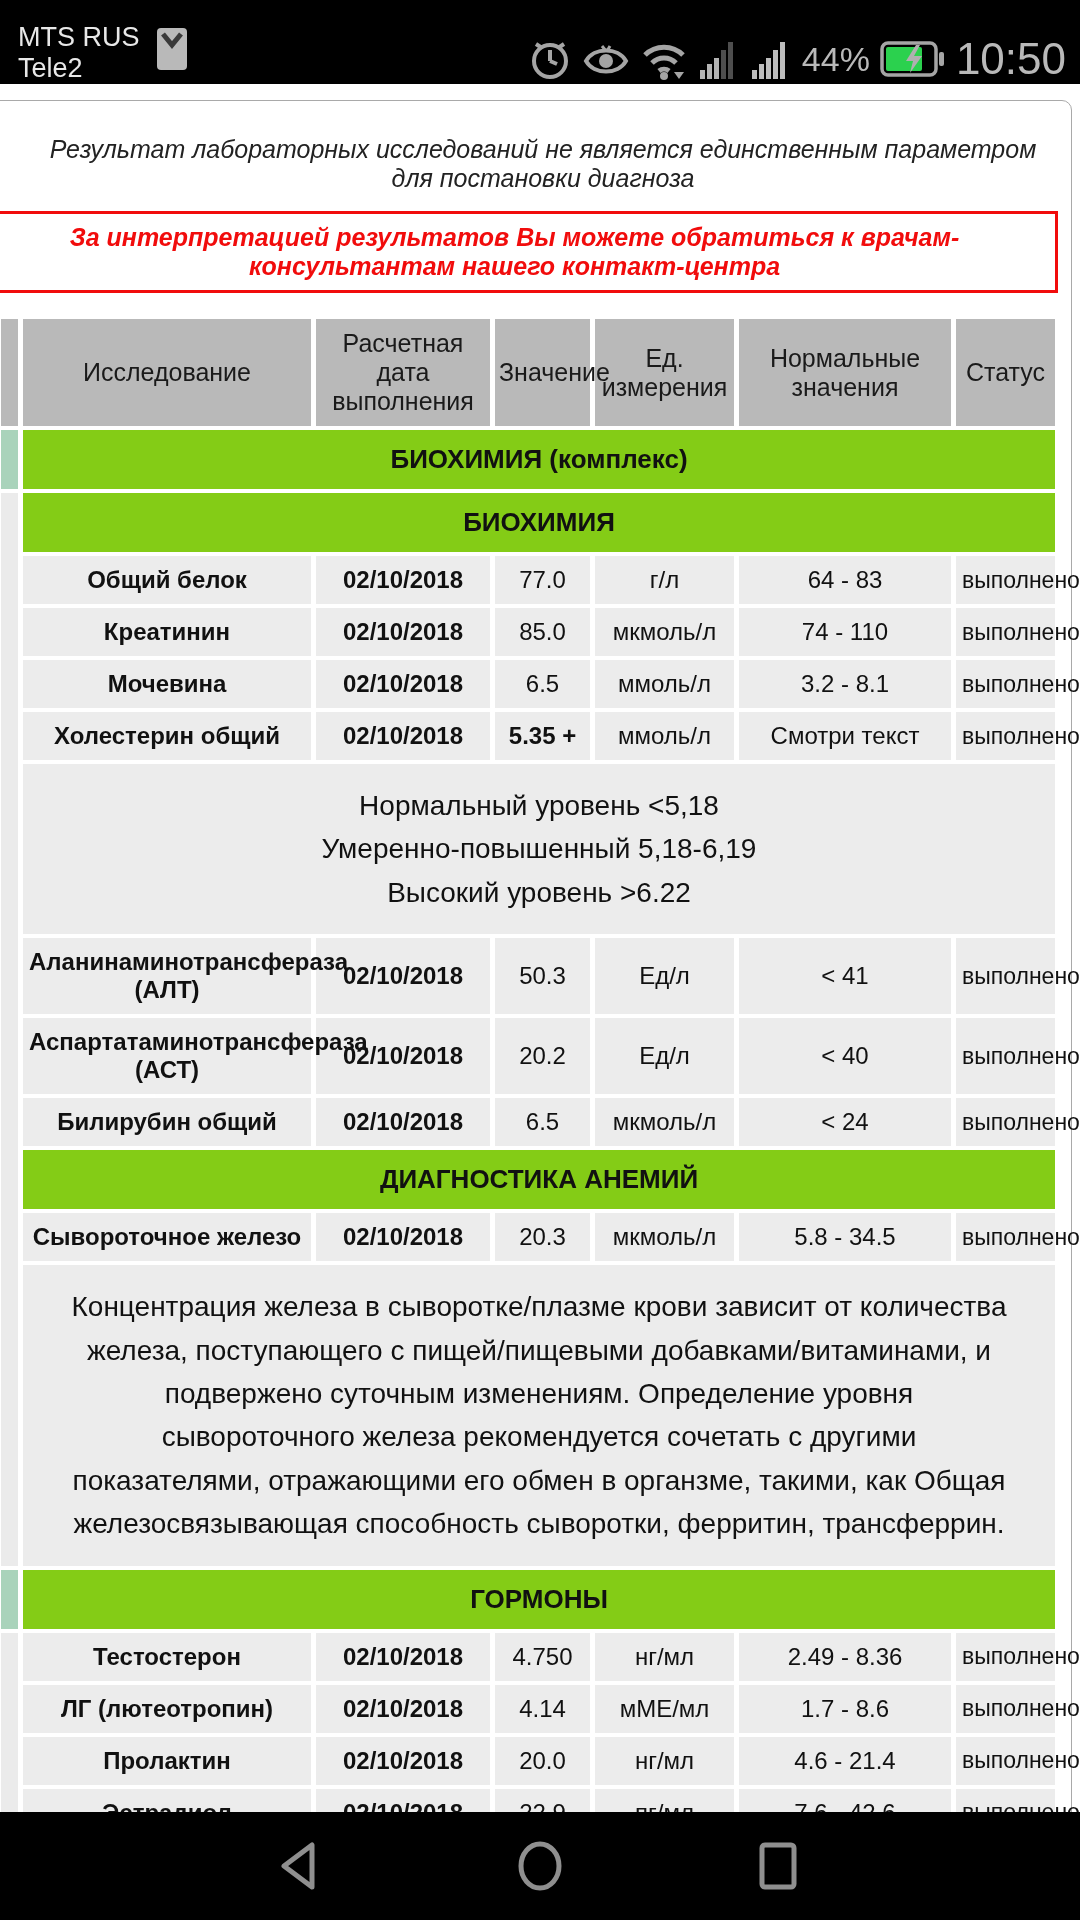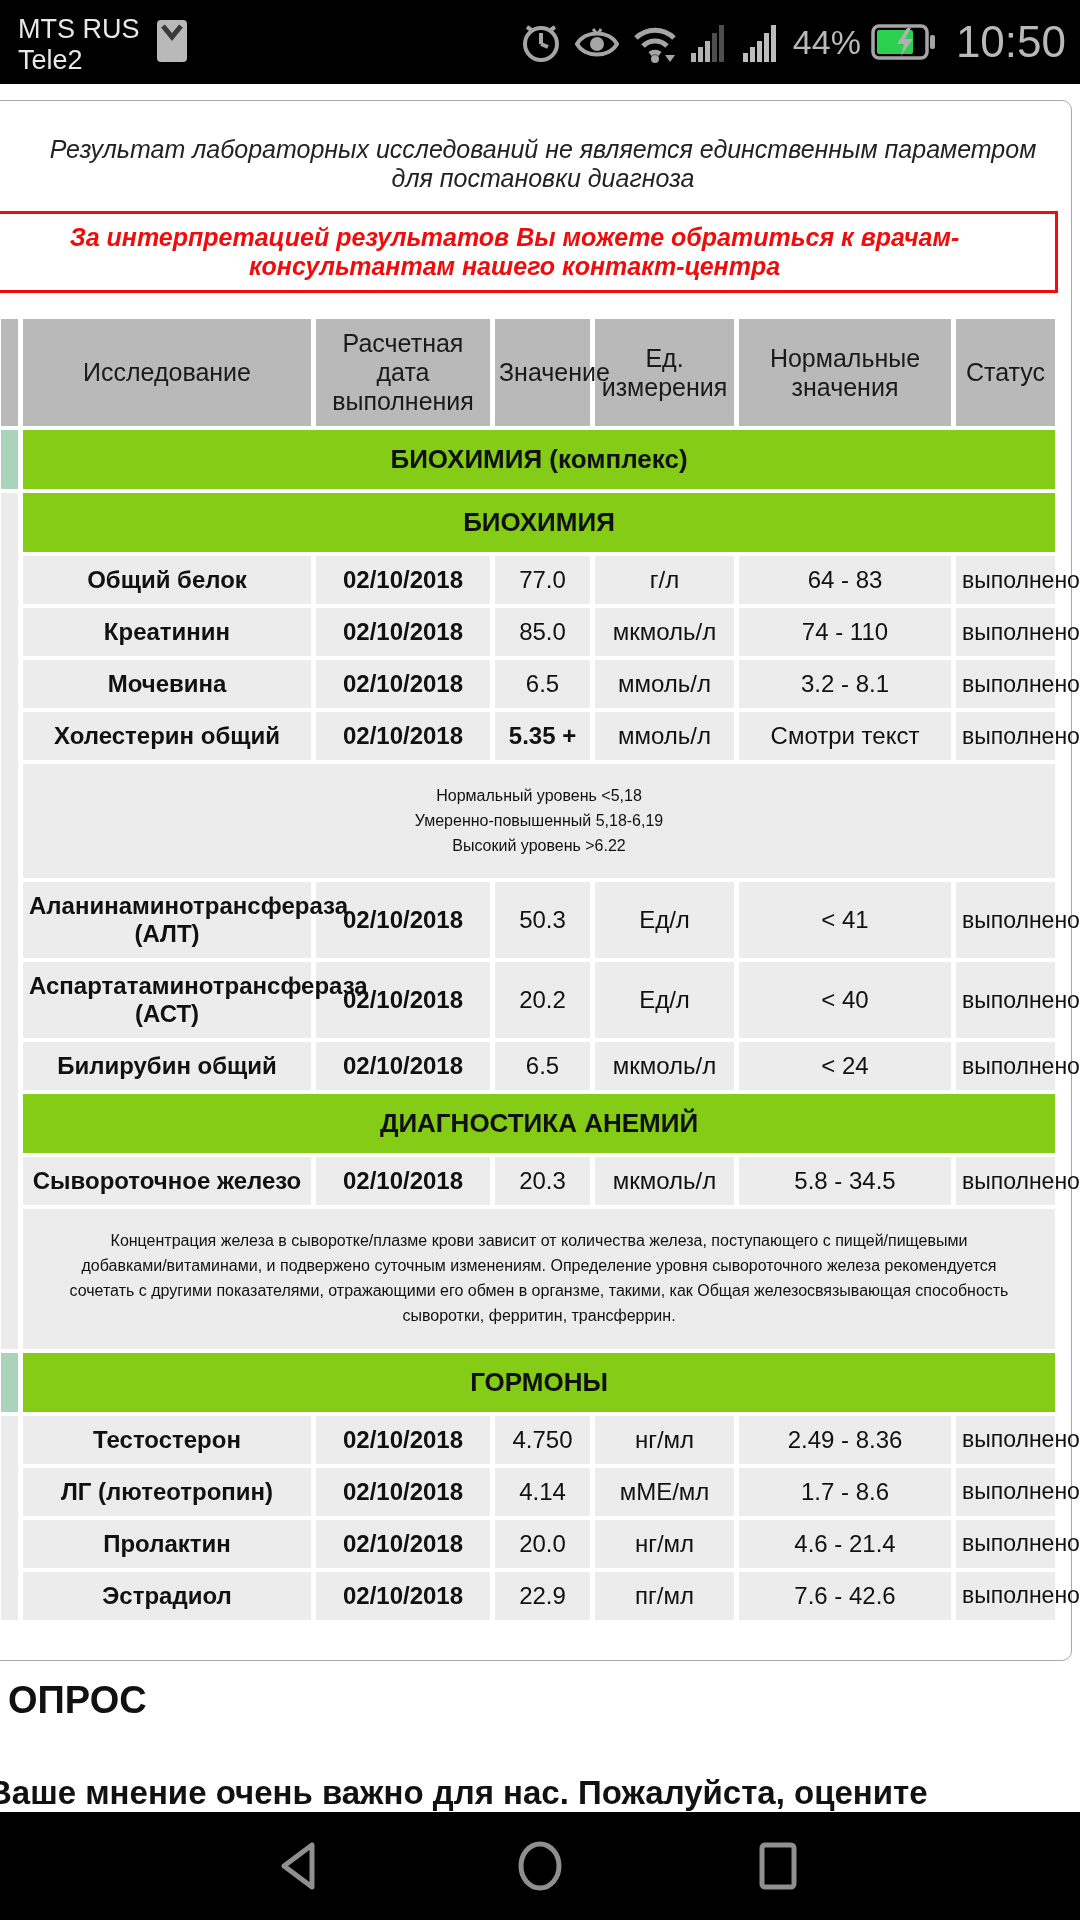--- a/index.html
+++ b/index.html
@@ -3,28 +3,28 @@
 <meta charset="utf-8">
 <style>
   html,body{margin:0;padding:0;}
   body{
     width:1080px;height:1920px;overflow:hidden;position:relative;
     background:#ffffff;font-family:"Liberation Sans",sans-serif;color:#111;
   }
   
   .statusbar{
     position:absolute;top:0;left:0;width:1080px;height:84px;background:#000;
-    display:flex;align-items:center;justify-content:space-between;box-sizing:border-box;
+    display:flex;align-items:flex-end;justify-content:space-between;box-sizing:border-box;
     padding:0 14px 0 18px;
   }
   .sb-left{display:flex;align-items:flex-start;gap:14px;}
   .sb-carrier{color:#e8e8e8;font-size:27px;line-height:31px;padding-top:6px;}
   .sb-right{display:flex;align-items:center;gap:10px;}
   .sb-text{color:#b9b9b9;font-size:34px;}
-  .sb-time{color:#b9b9b9;font-size:44px;margin-left:9px;}
+  .sb-time{color:#b9b9b9;font-size:44px;margin-left:0;}
   
   .results-panel{
     position:relative;margin:16px -24px 0 -24px;margin-right:8px;
     border:1px solid #a9a9a9;border-radius:10px;
     padding:34px 0 36px 24px;background:#fff;box-sizing:border-box;
   }
   .disclaimer{
     text-align:center;font-style:italic;font-size:25px;color:#222;margin:0 30px 18px 0;padding-left:44px;
   }
   .warning-box{
@@ -42,21 +42,21 @@
     padding:10px 4px;text-align:center;
   }
   td.sliver{padding:0;}
   .sliver-head{background:#b9b9b9;}
   .sliver-green{background:#a9d3bb;}
   .sliver-plain{background:#ebebeb;}
   td.section-cell{
     background:#84cc16;font-weight:bold;font-size:26px;text-align:center;padding:14px 4px;
   }
   td.note-cell{
-    background:#ececec;text-align:center;font-size:16px;line-height:1.55;padding:20px 46px;margin-top:32px;
+    background:#ececec;text-align:center;font-size:28px;line-height:1.55;padding:20px 46px;margin-top:32px;
   }
   td.cell{background:#ececec;text-align:center;font-size:24px;padding:10px 6px;}
   td.cell.b{font-weight:bold;}
   td.cell-status{font-size:23px;}
   
   .opros-title{font-size:38px;font-weight:bold;margin:18px 0 0 8px;}
   .opros-intro{
     font-size:33px;font-weight:bold;line-height:1.4;margin:48px 40px 0 -12px;width:1010px;
   }
   

